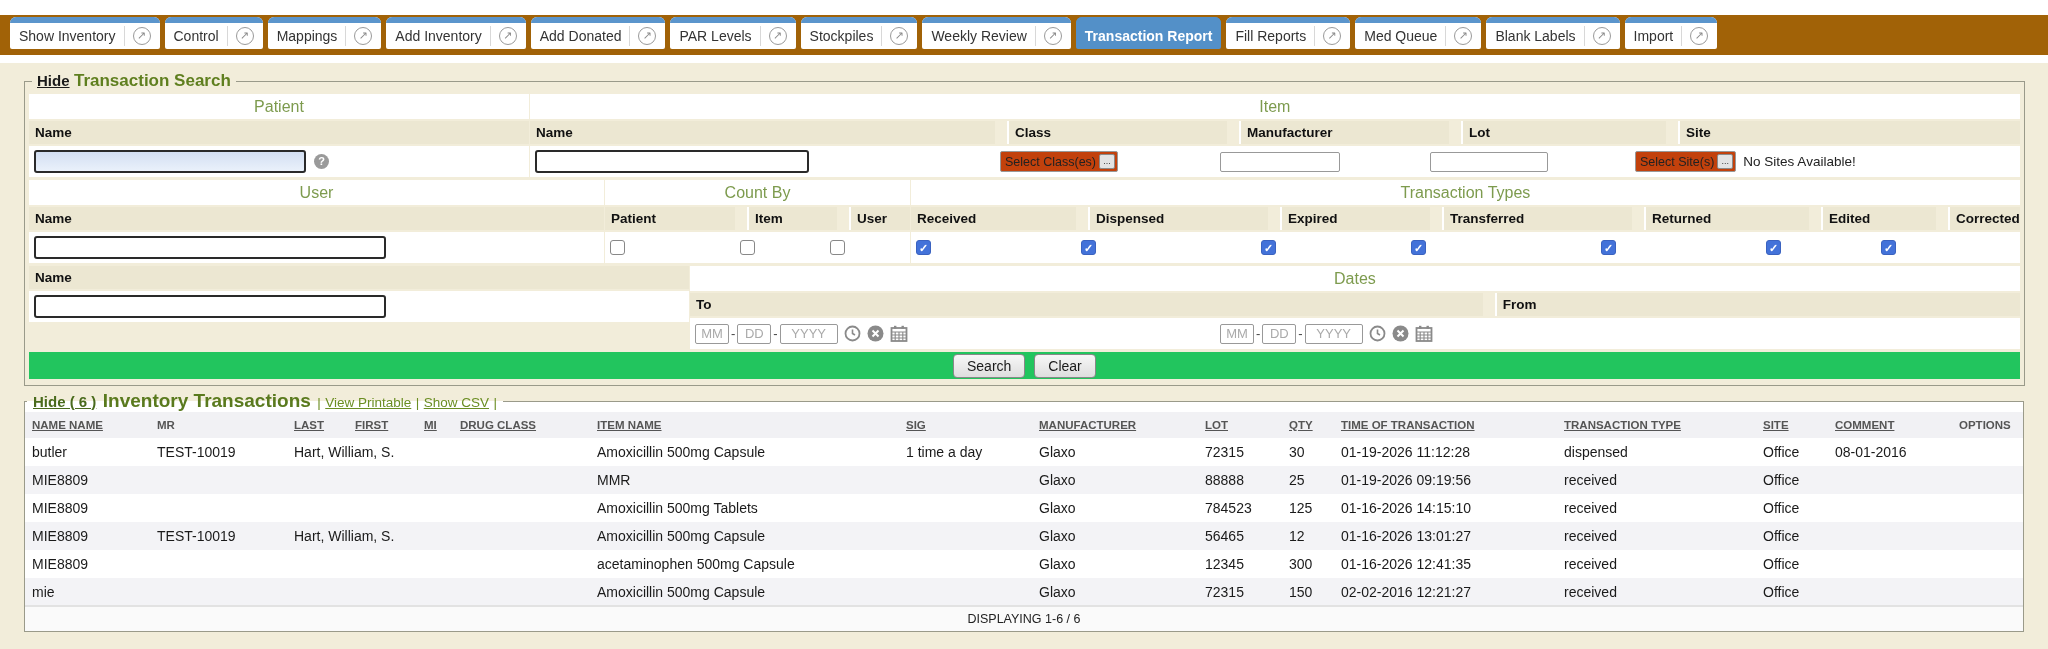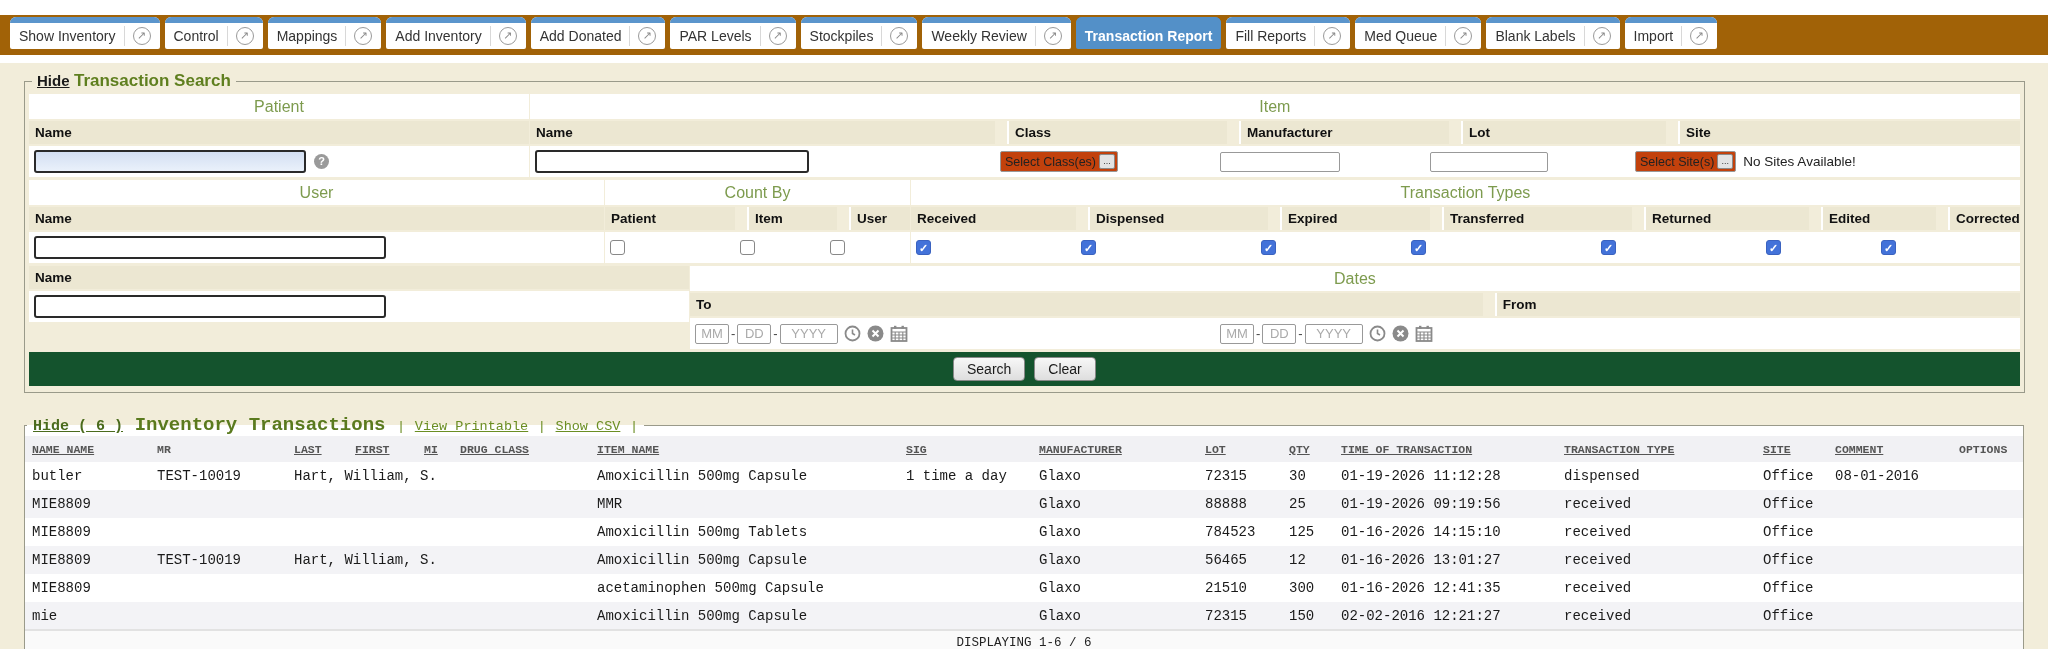--- a/index.html
+++ b/index.html
@@ -61,28 +61,28 @@
   .cb.on { background:#4372d9; border:1px solid #3a62c0; color:#fff; font-size:11px;
     font-weight:bold; text-align:center; line-height:14px; }
 
   .date-group { display:flex; align-items:center; gap:2px; }
   .date-group .dash { color:#444; font-size:13px; }
   .date-group input { text-align:center; color:#222; }
   .date-group input::placeholder { color:#aaa; }
   .inp-mm { width:34px; } .inp-dd { width:34px; } .inp-yy { width:58px; }
   .dicon { margin-left:4px; display:inline-flex; cursor:pointer; }
 
-  .btn-bar { background:#14532d; height:34px; display:flex; justify-content:center;
+  .btn-bar { background:#22c55e; height:27px; display:flex; justify-content:center;
     align-items:center; gap:9px; margin-top:1px; }
   .btn { font-size:14px; color:#1a1a1a; background:linear-gradient(180deg,#f7f7f7,#dedede);
     border:1px solid #888; border-radius:4px; padding:3px 13px; cursor:pointer;
     font-family:"Liberation Sans",sans-serif; }
 
   
-  fieldset.fs2 { margin-top:21px; padding:0; background:#fff;font-family:Liberation Mono, monospace; }
+  fieldset.fs2 { margin-top:4px; padding:0; background:#fff; }
   fieldset.fs2 legend { padding:0 6px; margin-left:2px; white-space:nowrap; }
   .res-hide { font-size:15px; font-weight:bold; color:#4a6b1d; text-decoration:underline; cursor:pointer; }
   .res-title { font-size:19px; font-weight:bold; color:#5a7a1e; margin:0 2px; }
   .res-sep { font-size:13.5px; color:#6b8e23; }
   .res-link { font-size:13.5px; color:#6b8e23; text-decoration:underline; cursor:pointer; }
 
   table.results { width:100%; border-collapse:collapse; table-layout:fixed; }
   table.results th { background:#f1f1f4; height:26px; text-align:left; font-size:11.5px;
     font-weight:bold; color:#555; padding-left:7px; white-space:nowrap; overflow:hidden; }
   table.results th span.sort { text-decoration:underline; cursor:pointer; }
@@ -526,21 +526,21 @@
             <td></td>
           </tr>
           <tr>
             <td>MIE8809</td>
             <td></td>
             <td colspan="3"></td>
             <td></td>
             <td>acetaminophen 500mg Capsule</td>
             <td></td>
             <td>Glaxo</td>
-            <td>21510</td>
+            <td>12345</td>
             <td>300</td>
             <td>01-16-2026 12:41:35</td>
             <td>received</td>
             <td>Office</td>
             <td></td>
             <td></td>
           </tr>
           <tr>
             <td>mie</td>
             <td></td>

